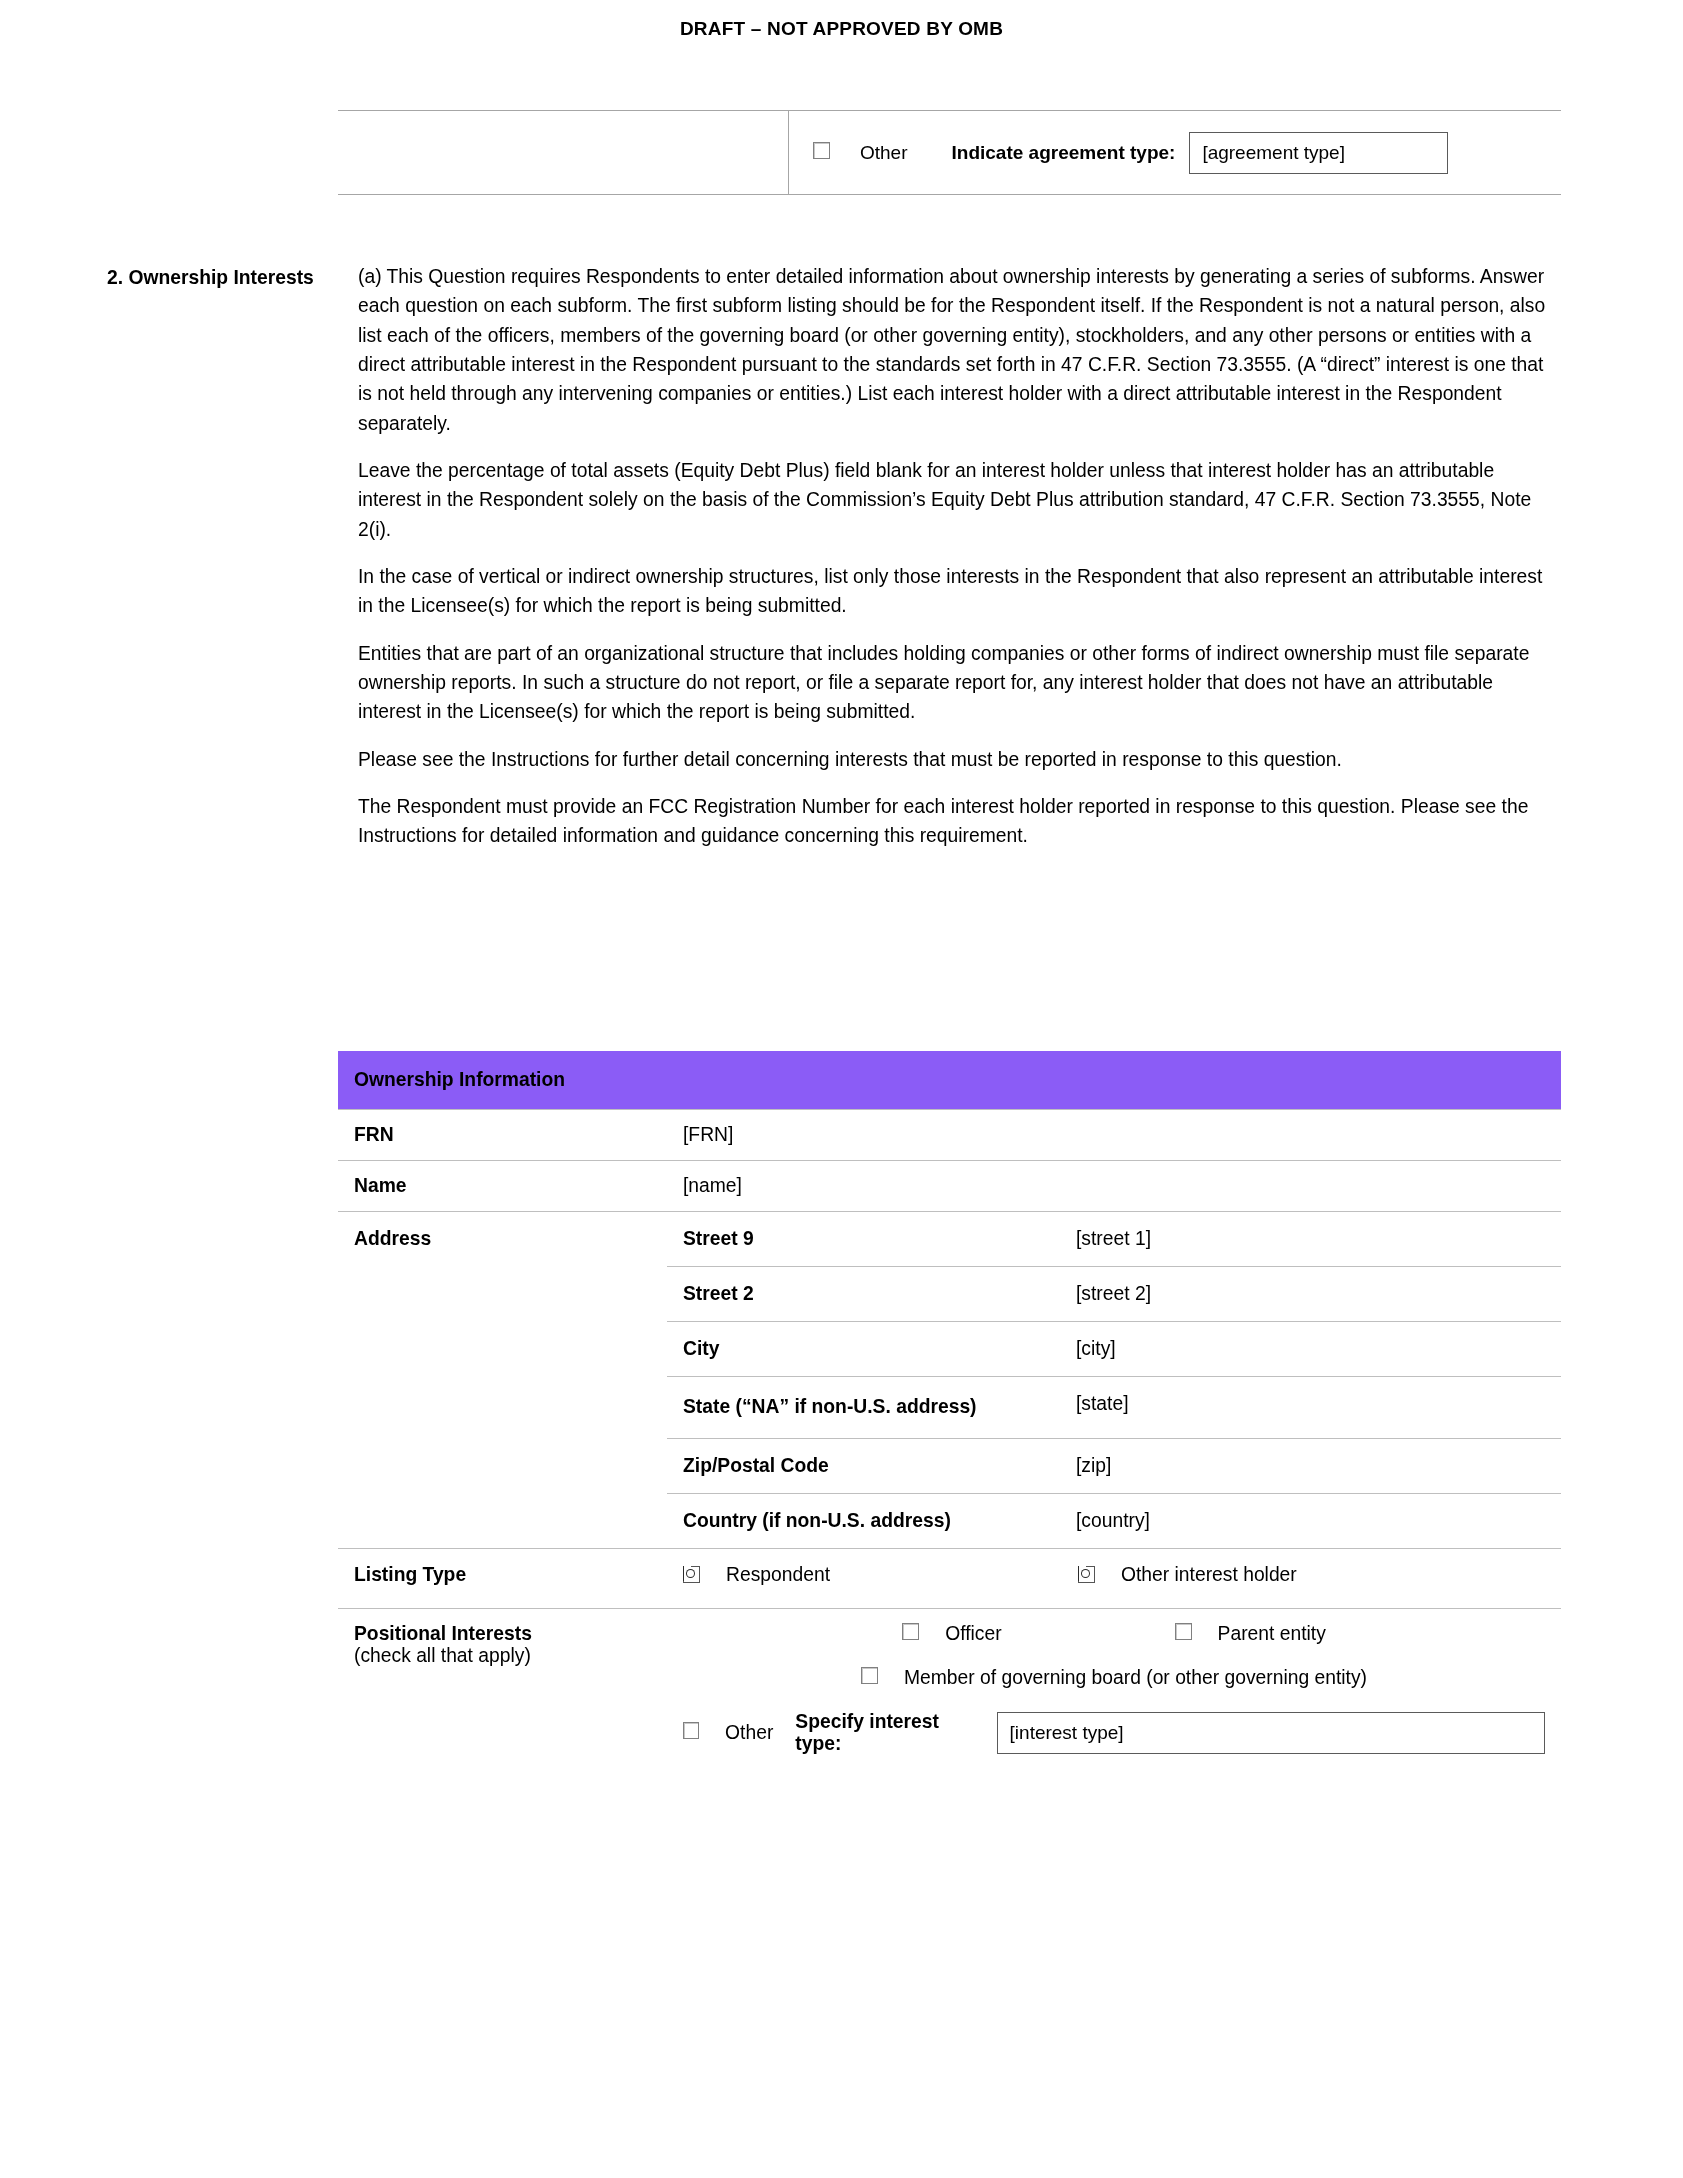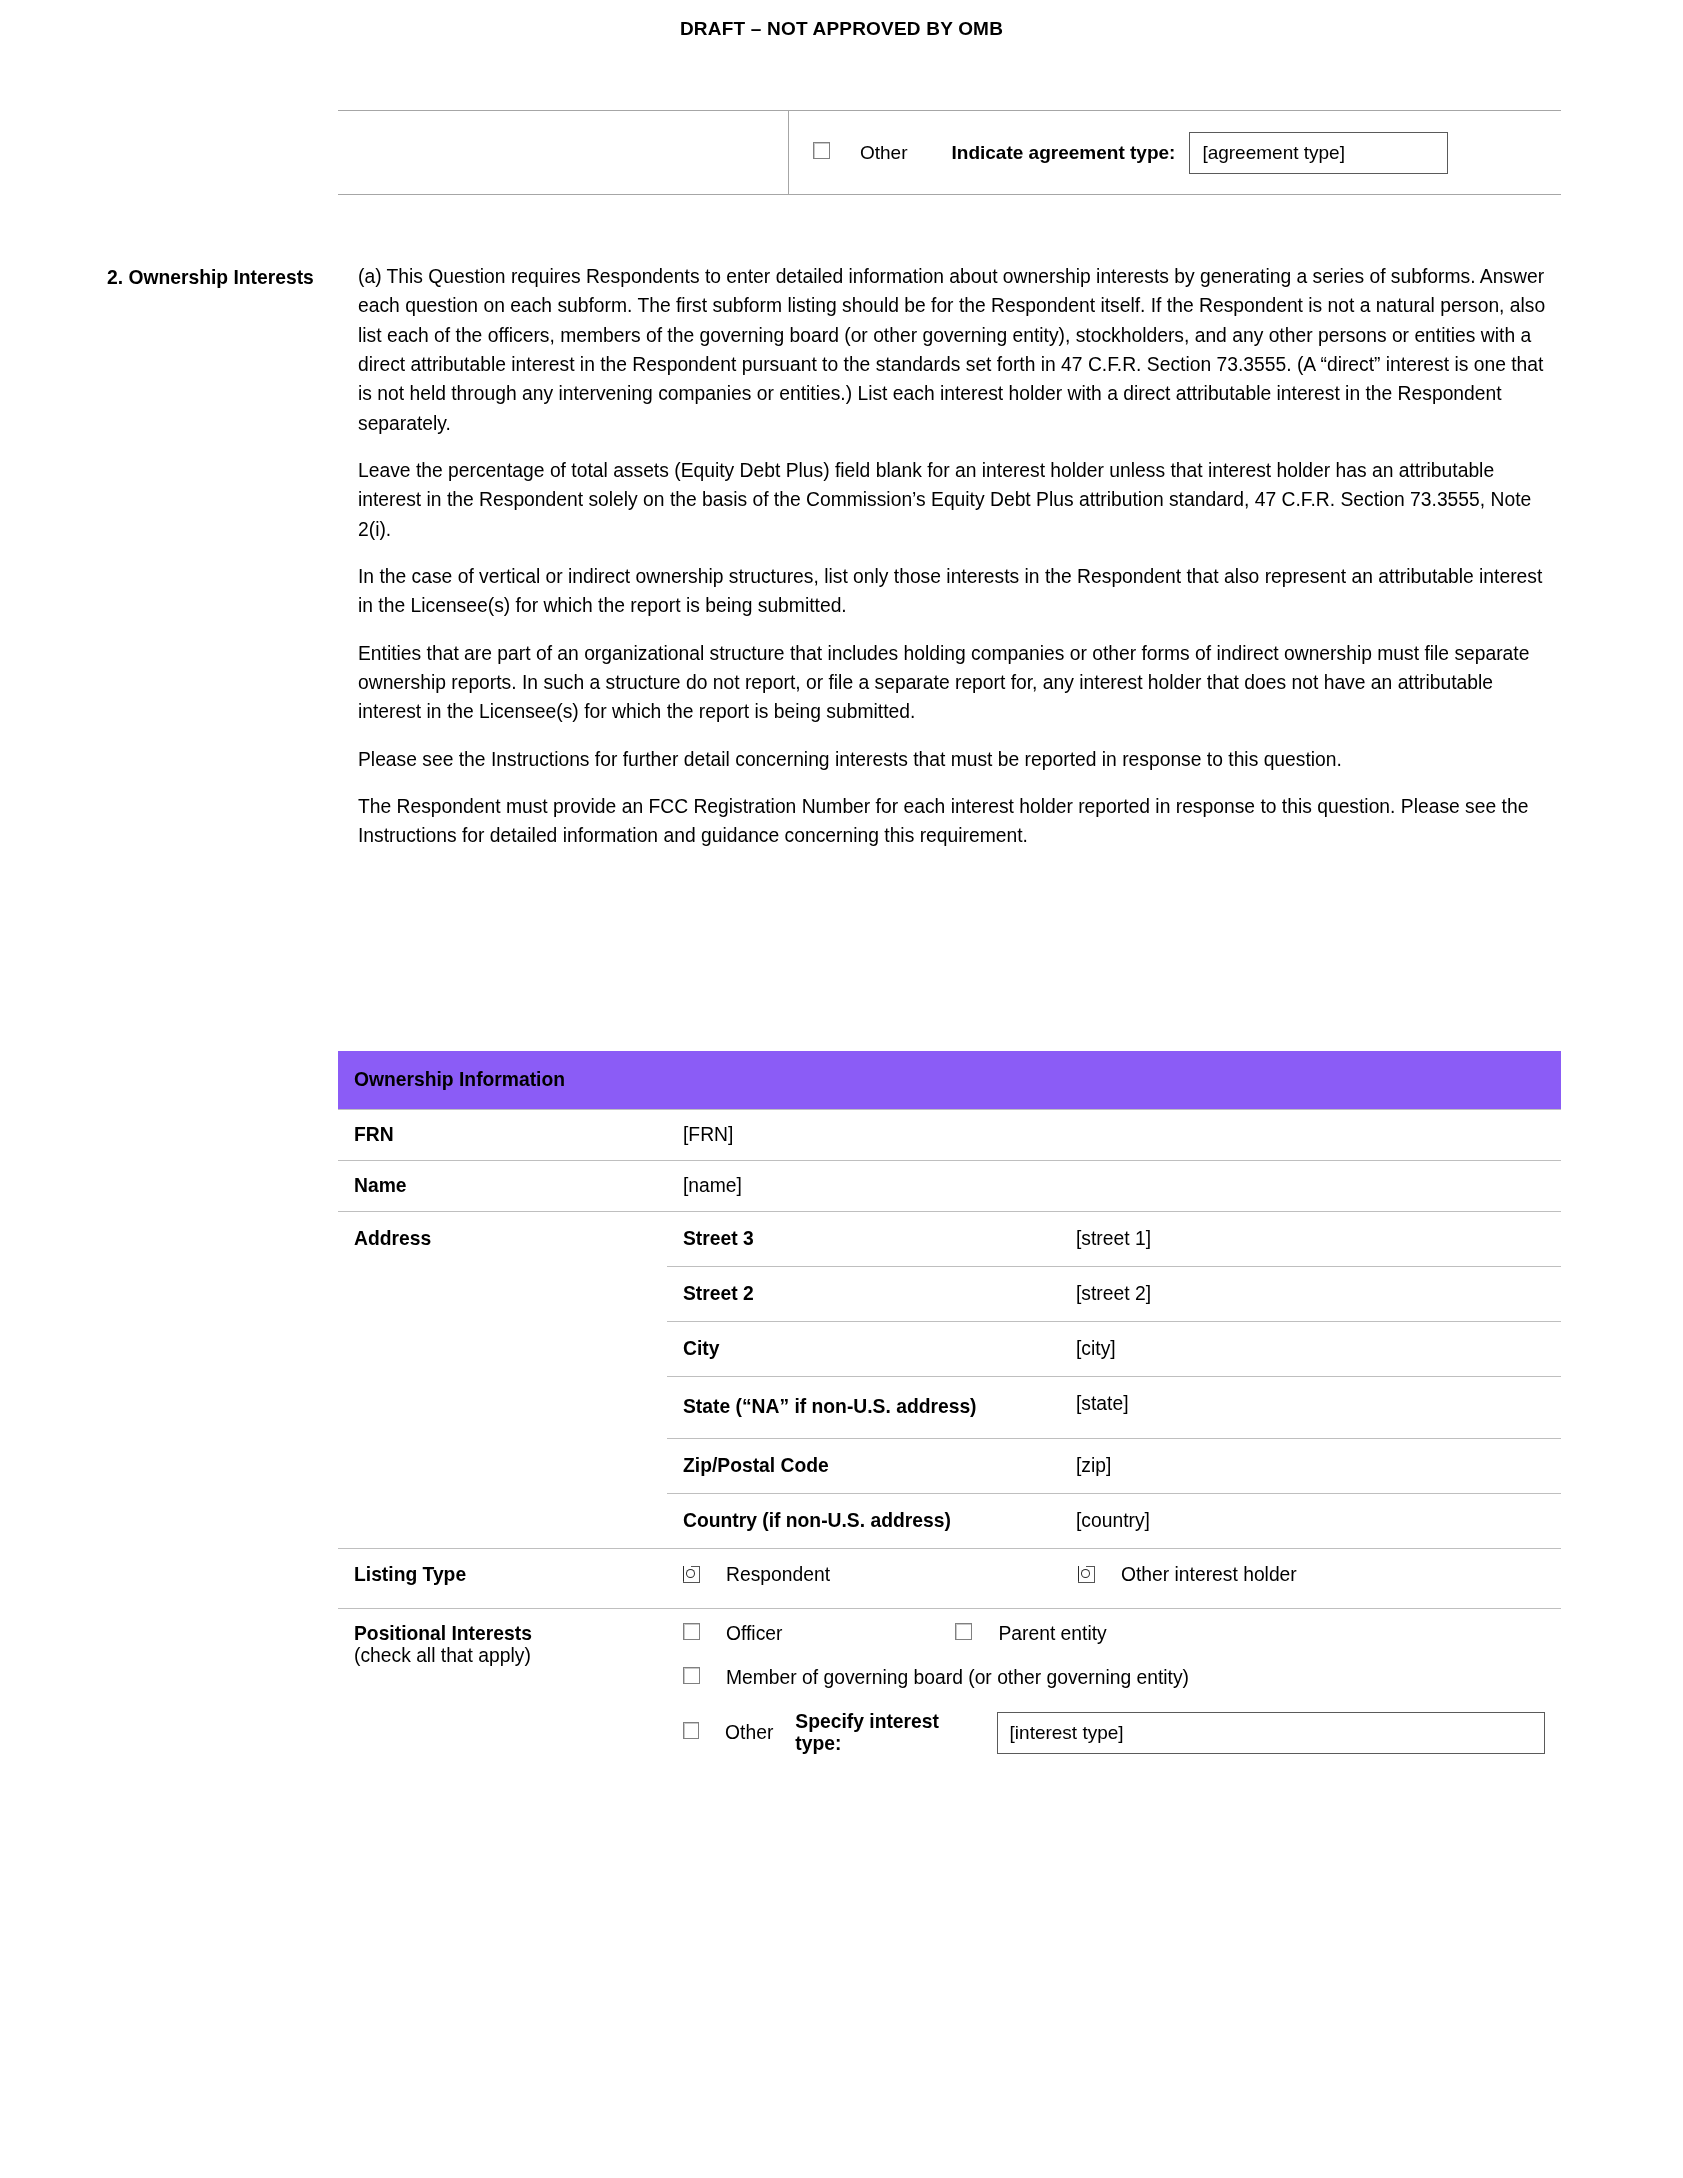--- a/index.html
+++ b/index.html
@@ -175,20 +175,21 @@
   }
   .listing-opts .opt { display: flex; align-items: center; }
   .listing-opts .opt span.txt { margin-left: 26px; }
   .listing-opts .opt.second { margin-left: 248px; }
 
   .pos-list { font-size: 19.3px; }
   .pos-line {
     display: flex;
     align-items: center;
     margin-bottom: 22px;
+    justify-content: center;
   }
   .pos-line .txt { margin-left: 26px; }
   .pos-line .txt2 { margin-left: 173px; display: flex; align-items: center;}
   .pos-line .txt2 .t { margin-left: 26px; }
   .sub-note { font-weight: normal; }
   .specify-label { font-weight: bold; margin-left: 22px; margin-right: 18px; }
   .interest-box { width: 582px; }
   .agreement-box { width: 259px; }
 </style>
 </head>
@@ -234,21 +235,21 @@
       <td class="col-label">FRN</td>
       <td colspan="2" class="value-cell">[FRN]</td>
     </tr>
     <tr>
       <td class="col-label">Name</td>
       <td colspan="2" class="value-cell">[name]</td>
     </tr>
 
     <tr class="addr-stack">
       <td class="col-label" rowspan="6" style="border-bottom:1px solid #bfbfbf;">Address</td>
-      <td class="col-sub">Street 3</td>
+      <td class="col-sub">Street 9</td>
       <td class="value-cell">[street 1]</td>
     </tr>
     <tr class="addr-stack">
       <td class="col-sub">Street 2</td>
       <td class="value-cell">[street 2]</td>
     </tr>
     <tr class="addr-stack">
       <td class="col-sub">City</td>
       <td class="value-cell">[city]</td>
     </tr>

